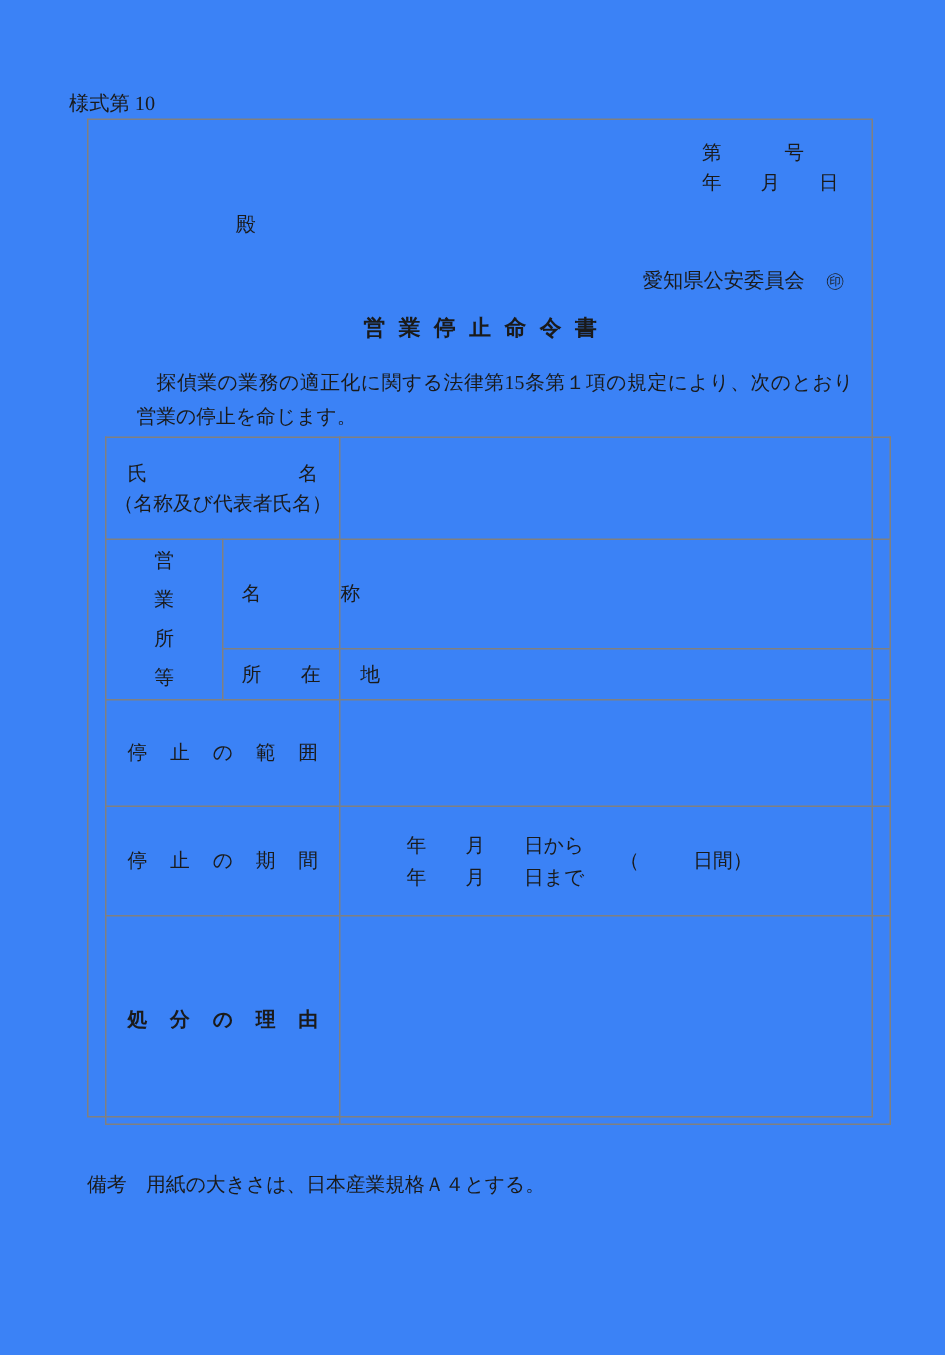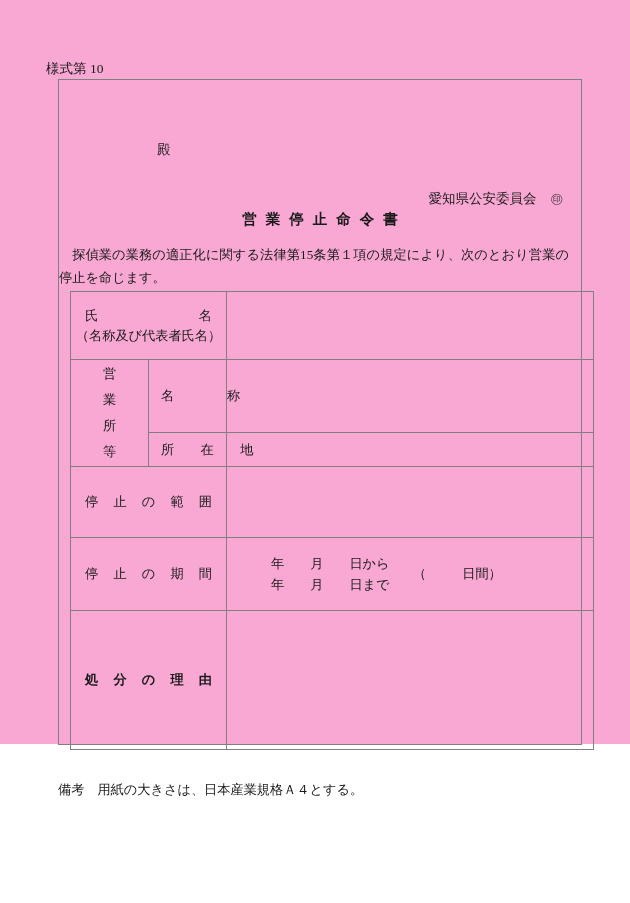--- a/index.html
+++ b/index.html
@@ -13,22 +13,22 @@
     position: relative;
     font-family: "Liberation Serif", "DejaVu Serif", serif;
     color: #1a1a1a;
     overflow: hidden;
   }
 
   .page {
     position: absolute;
     left: 0; top: 0;
     width: 630px;
-    height: 744px;
-    background: #f9a8d4;
+    height: 903px;
+    background: #3b82f6;
   }
 
   
   .form-no {
     position: absolute;
     left: 46px;
     top: 62px;
     font-size: 13.5px;
     line-height: 1;
     white-space: nowrap;
@@ -69,21 +69,20 @@
     white-space: nowrap;
   }
 
   .issuer {
     position: absolute;
     right: 18px;
     top: 100px;
     font-size: 13.5px;
     line-height: 1;
     white-space: nowrap;
-    margin-top: 12px;
   }
   .issuer .seal {
     display: inline-block;
     margin-left: 14px;
     font-size: 12.5px;
   }
 
   .doc-title {
     position: absolute;
     left: 0;
@@ -93,21 +92,21 @@
     font-size: 14.5px;
     letter-spacing: 9px;
     text-indent: 9px;
     line-height: 1;
     white-space: nowrap;
     font-weight: bold;
   }
 
   .body-text {
     position: absolute;
-    left: 0;
+    left: 32px;
     right: 12px;
     top: 164px;
     font-size: 13.2px;
     line-height: 1.72;
     text-align: justify;
   }
   .body-text .indent { display: inline-block; width: 13px; }
 
   
   .tbl {
@@ -203,20 +202,28 @@
 </style>
 </head>
 <body>
 
 <div class="page">
 
   <div class="form-no">様式第 10</div>
 
   <div class="frame">
 
+    <div class="doc-meta">
+      <span class="line1">
+        <span>第</span><span class="sp-wide"></span><span>号</span>
+      </span>
+      <span class="line2">
+        <span>年</span><span class="sp-mid"></span><span>月</span><span class="sp-mid"></span><span>日</span>
+      </span>
+    </div>
 
     <div class="recipient">殿</div>
 
     <div class="issuer">
       <span>愛知県公安委員会</span><span class="seal">㊞</span>
     </div>
 
     <div class="doc-title">営業停止命令書</div>
 
     <div class="body-text"><span class="indent"></span><span>探偵業の業務の適正化に関する法律第15条第１項の規定により、次のとおり営業の停止を命じます。</span></div>

